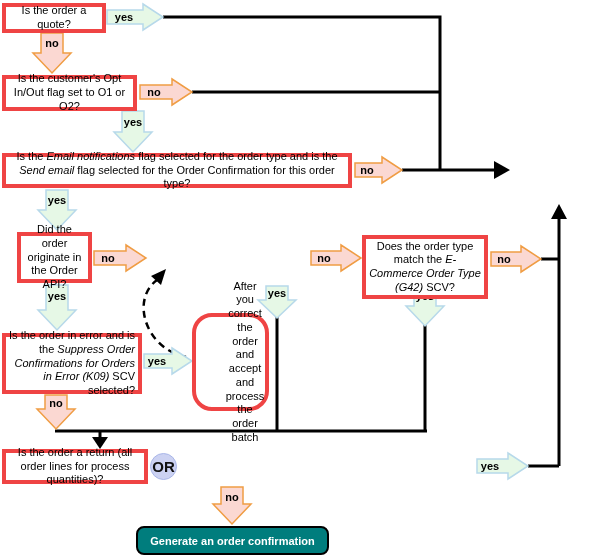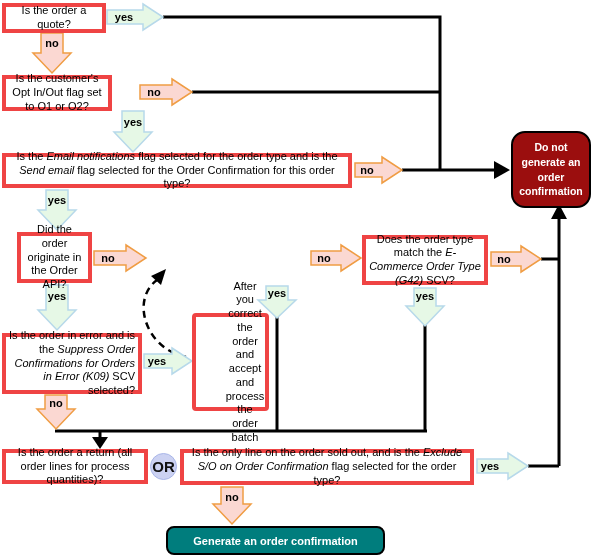--- a/index.html
+++ b/index.html
@@ -3,21 +3,21 @@
 <meta charset="utf-8">
 <style>
   html,body{margin:0;padding:0;background:#fff;}
   .canvas{position:relative;width:600px;height:558px;background:#fff;
           font-family:"Liberation Sans",sans-serif;overflow:hidden;}
   svg.layer{position:absolute;left:0;top:0;z-index:1;}
   .node{position:absolute;z-index:2;background:#fff;border:4px solid #ef4444;
         box-sizing:border-box;display:flex;align-items:center;justify-content:center;
         text-align:center;font-size:11px;line-height:1.25;padding:1px 3px;color:#000;}
   .node .it{font-style:italic;}
-  .rounded{border-radius:4px;padding-left:32px;}
+  .rounded{border-radius:20px;padding-left:32px;}
   .terminal{position:absolute;z-index:2;box-sizing:border-box;border:2px solid #000;
             display:flex;align-items:center;justify-content:center;text-align:center;
             color:#fff;font-weight:bold;}
   .stop{background:var(--stop-bg,#9b0e0e);border-radius:14px;font-size:10.5px;line-height:1.4;padding:2px 4px;}
   .go{background:var(--go-bg,#007d7d);border-radius:8px;font-size:11px;}
   .orball{position:absolute;z-index:2;box-sizing:border-box;border-radius:50%;
           background:var(--or-bg,#ccd2f2);border:1px solid var(--or-border,#a9b6e8);
           display:flex;align-items:center;justify-content:center;
           font-size:15px;font-weight:bold;color:#111;}
   .arrow-yes{fill:var(--yes-fill,#e6f8e6);stroke:var(--yes-stroke,#b7d9ea);stroke-width:1.5;}
@@ -98,56 +98,50 @@
     <text class="alabel" x="490" y="470">yes</text>
 
     <polygon class="arrow-no" points="221,487 243,487 243,504 251,504 232,524 213,504 221,504"></polygon>
     <text class="alabel" x="232" y="501">no</text>
   </svg>
 
   <div class="node" style="left:2px;top:3px;width:104px;height:30px;">
       <span><span>Is the order a quote?</span></span>
     </div>
 
-  <div class="node" style="left:2px;top:75px;width:110px;height:36px;">
+  <div class="node" style="left:2px;top:75px;width:135px;height:36px;">
       <span><span>Is the customer's Opt In/Out flag set to O1 or O2?</span></span>
     </div>
 
   <div class="node" style="left:2px;top:153px;width:350px;height:35px;">
       <span><span>Is the </span><span class="it">Email notifications</span><span> flag selected for the order type and is the </span><span class="it">Send email</span><span> flag selected for the Order Confirmation for this order type?</span></span>
     </div>
 
   <div class="node" style="left:17px;top:232px;width:75px;height:51px;">
       <span><span>Did the order originate in the Order API?</span></span>
     </div>
 
 
-  <div class="node" style="left:362px;top:235px;width:126px;height:50px;align-items:center;">
+  <div class="node" style="left:362px;top:235px;width:126px;height:64px;align-items:center;">
       <span><span>Does the order type match the </span><span class="it">E-Commerce Order Type (G42)</span><span> SCV?</span></span>
     </div>
 
   <div class="node" style="left:2px;top:333px;width:140px;height:61px;text-align:right;">
       <span><span>Is the order in error and is the </span><span class="it">Suppress Order Confirmations for Orders in Error (K09)</span><span> SCV selected?</span></span>
     </div>
 
   <div class="node rounded" style="left:192px;top:313px;width:77px;height:98px;">
       <span><span>After you correct the order and accept and process the order batch</span></span>
     </div>
 
   <div class="node" style="left:2px;top:449px;width:146px;height:35px;">
       <span><span>Is the order a return (all order lines for process quantities)?</span></span>
     </div>
 
   <div class="orball" style="left:150px;top:453px;width:27px;height:27px;">OR</div>
 
-  <div class="node" style="left:180px;top:449px;width:294px;height:36px;">
-      <span><span>Is the only line on the order sold out, and is the </span><span class="it">Exclude S/O on Order Confirmation</span><span> flag selected for the order type?</span></span>
-    </div>
 
-  <div class="terminal stop" style="left:511px;top:131px;width:80px;height:77px;">
-      <span><span>Do not generate an order confirmation</span></span>
-    </div>
 
-  <div class="terminal go" style="left:136px;top:526px;width:219px;height:29px;margin-left:30px;">
+  <div class="terminal go" style="left:136px;top:526px;width:193px;height:29px;">
       <span><span>Generate an order confirmation</span></span>
     </div>
 
 </div>
 
 </body></html>

